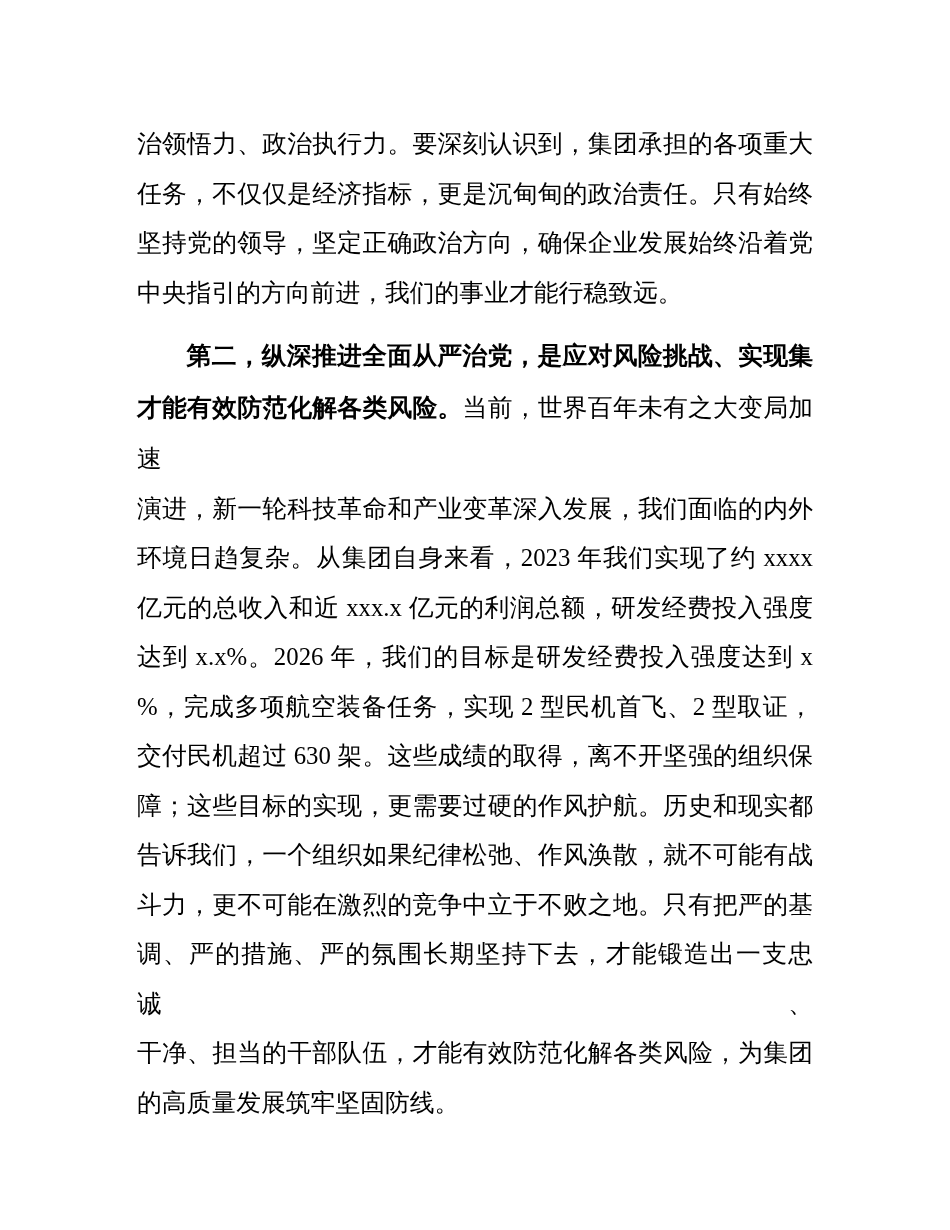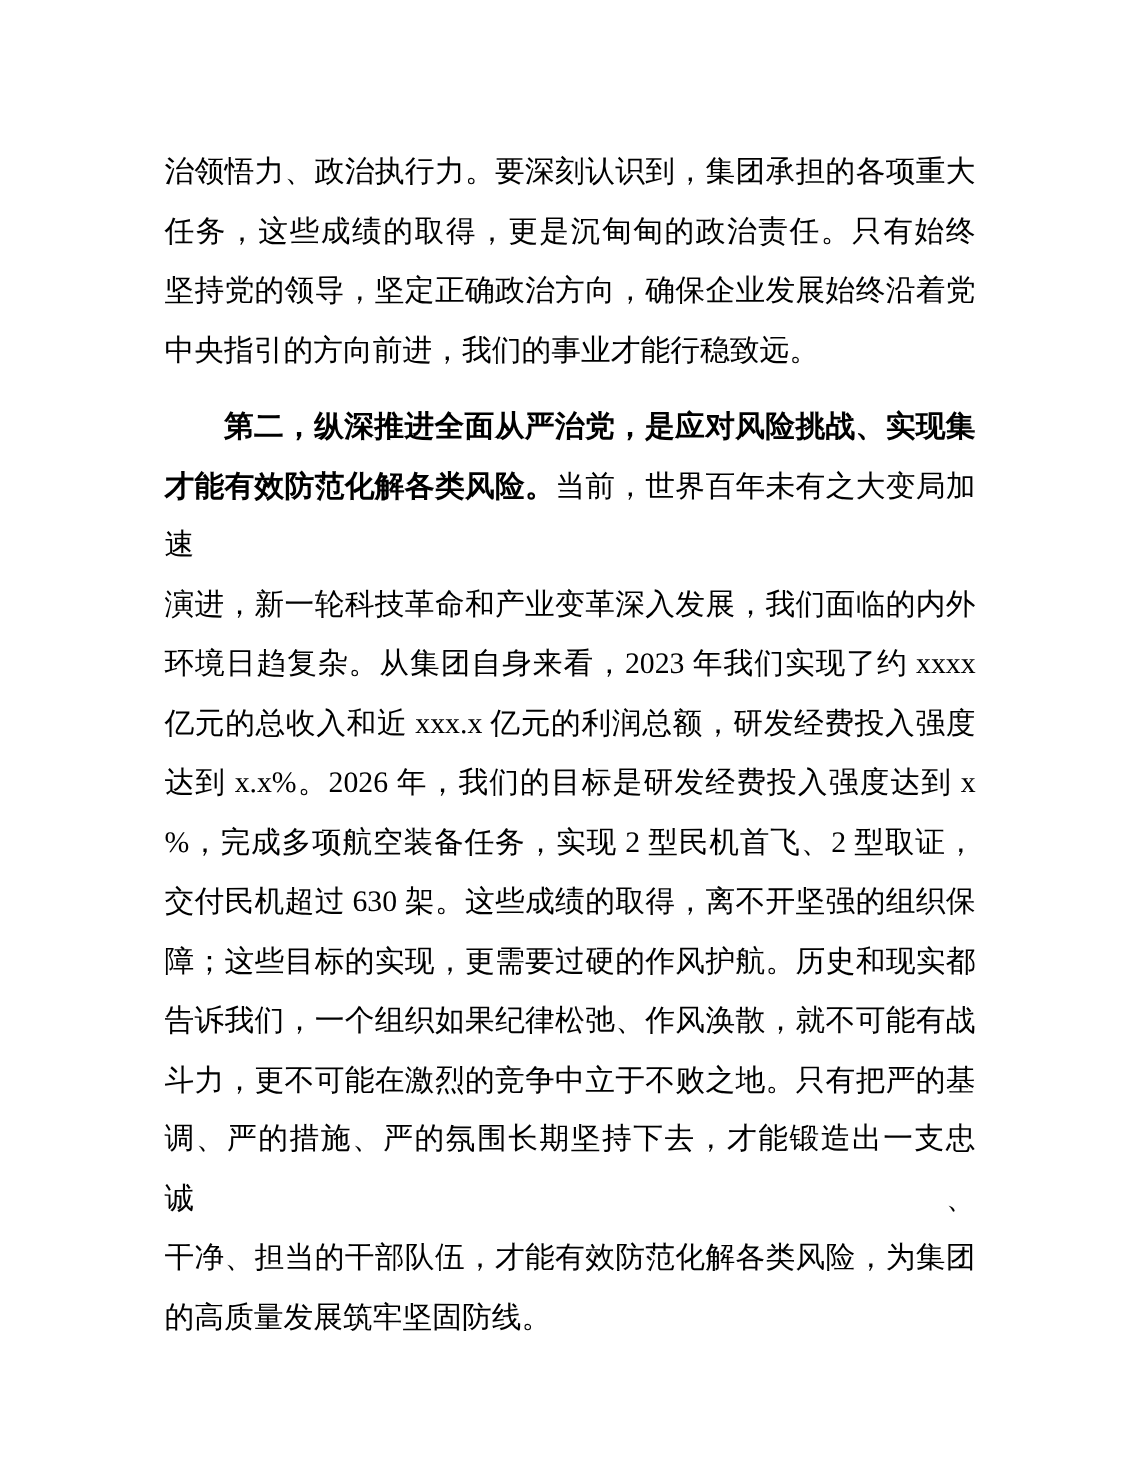--- a/index.html
+++ b/index.html
@@ -33,32 +33,32 @@
   }
   .line.line-last {
     text-align: center;
     text-align-last: left;
   }
   .line.line-indent {
     text-indent: 2em;
   }
   .seg { }
   .seg.bold {
-    font-family: Liberation Sans, sans-serif;
+    font-family: Liberation Mono, monospace;
     font-weight: 700;
   }
 </style>
 </head>
 <body>
 
 <div class="page">
   <div class="content">
       <div class="paragraph">
         <div class="line"><span class="seg">治领悟力、政治执行力。要深刻认识到，集团承担的各项重大</span></div>
-        <div class="line"><span class="seg">任务，这些成绩的取得，更是沉甸甸的政治责任。只有始终</span></div>
+        <div class="line"><span class="seg">任务，不仅仅是经济指标，更是沉甸甸的政治责任。只有始终</span></div>
         <div class="line"><span class="seg">坚持党的领导，坚定正确政治方向，确保企业发展始终沿着党</span></div>
         <div class="line line-last"><span class="seg">中央指引的方向前进，我们的事业才能行稳致远。</span></div>
       </div>
       <div class="paragraph">
         <div class="line line-indent"><span class="seg bold">第二，纵深推进全面从严治党，是应对风险挑战、实现集</span></div>
         <div class="line"><span class="seg bold">才能有效防范化解各类风险。</span><span class="seg">当前，世界百年未有之大变局加速</span></div>
         <div class="line"><span class="seg">演进，新一轮科技革命和产业变革深入发展，我们面临的内外</span></div>
         <div class="line"><span class="seg">环境日趋复杂。从集团自身来看，2023 年我们实现了约 xxxx</span></div>
         <div class="line"><span class="seg">亿元的总收入和近 xxx.x 亿元的利润总额，研发经费投入强度</span></div>
         <div class="line"><span class="seg">达到 x.x%。2026 年，我们的目标是研发经费投入强度达到 x</span></div>

